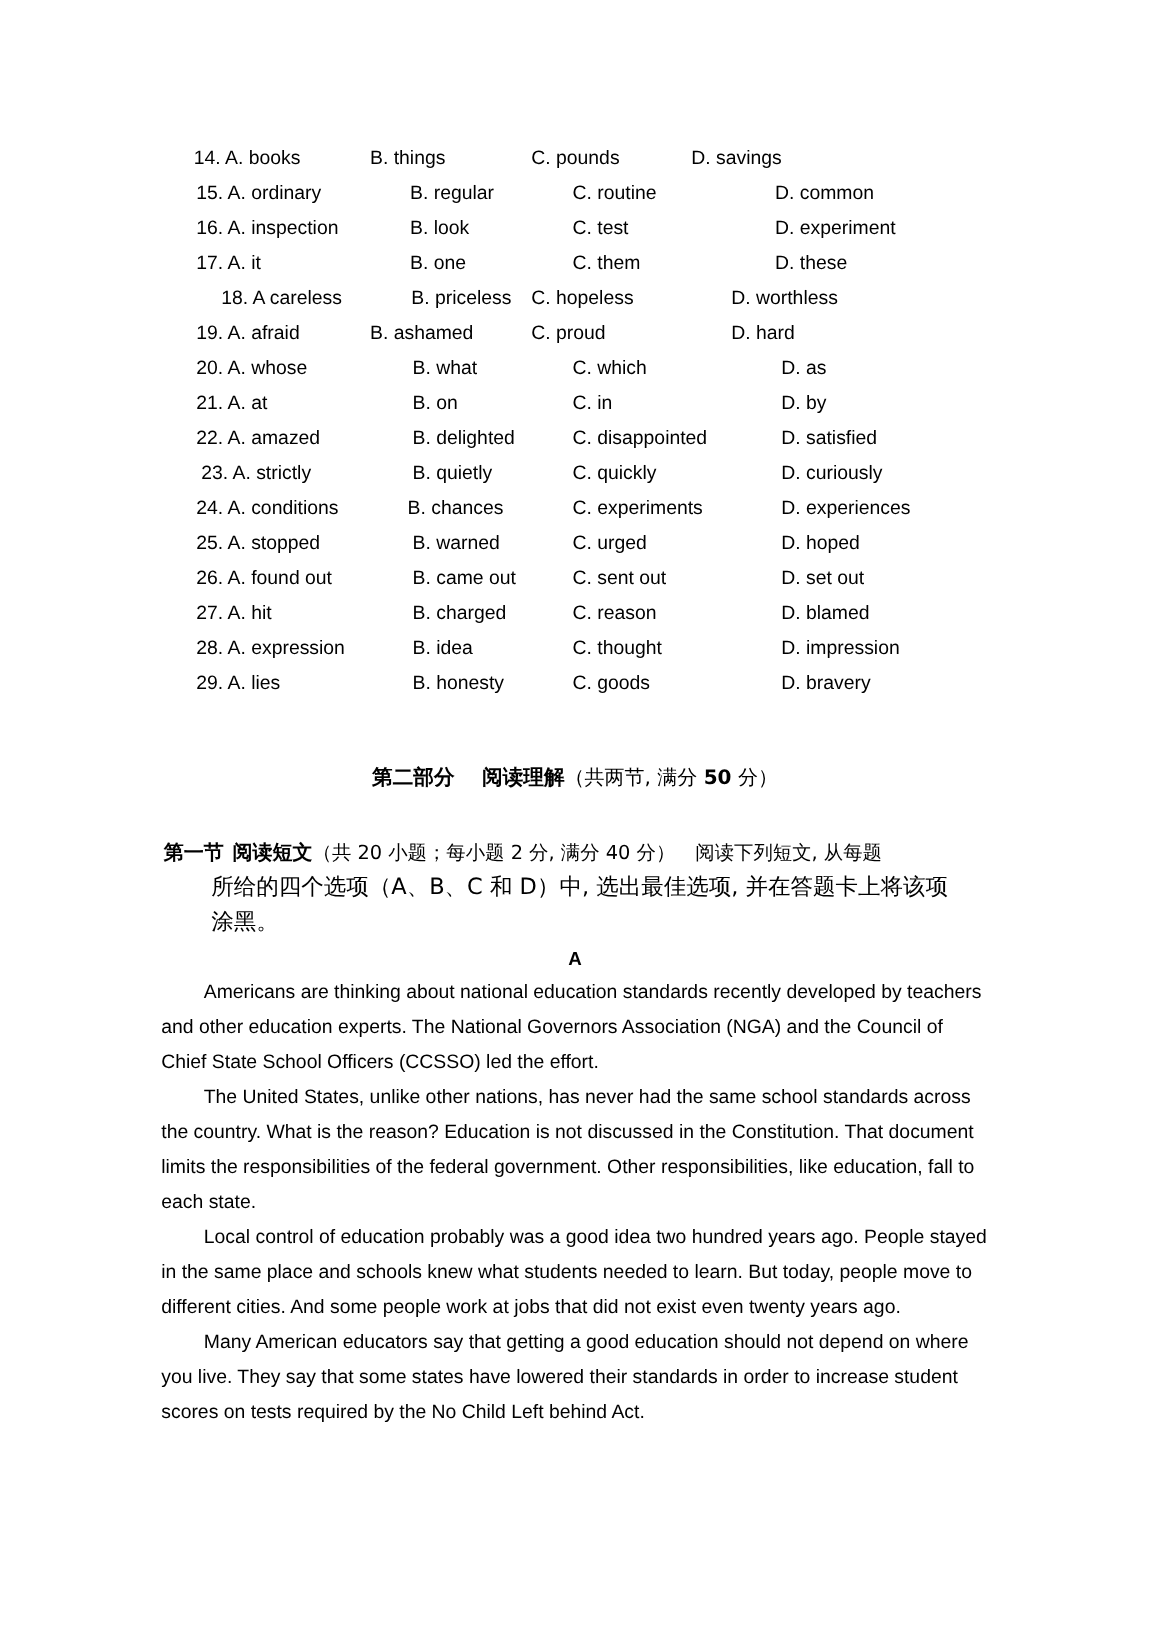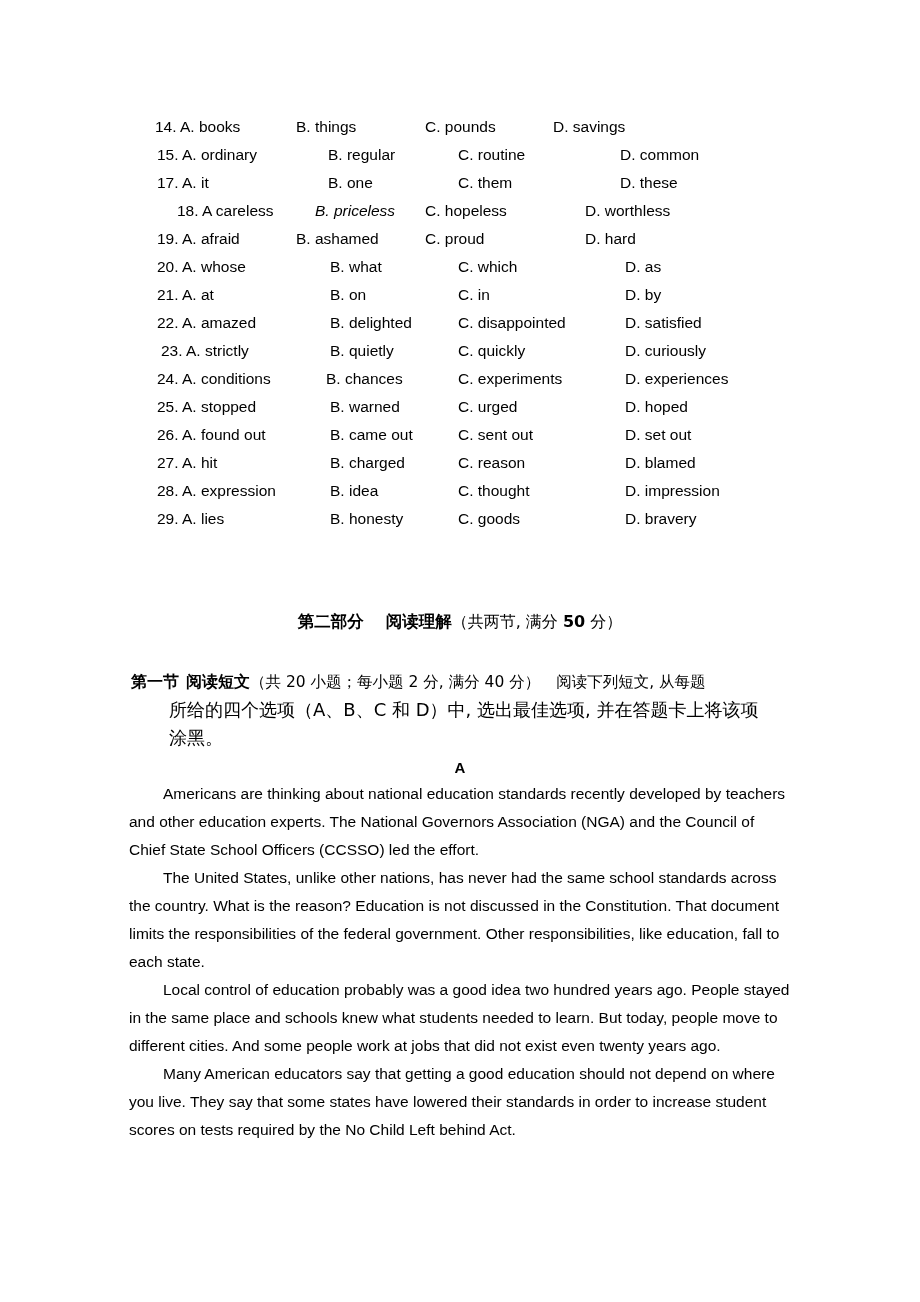--- a/index.html
+++ b/index.html
@@ -135,28 +135,34 @@
         <span class="opt" style="left: 425px;">C. pounds</span>
         <span class="opt" style="left: 553px;">D. savings</span>
       </div>
       <div class="cloze-row">
         <span class="opt" style="left: 157px;">15. A. ordinary</span>
         <span class="opt" style="left: 328px;">B. regular</span>
         <span class="opt" style="left: 458px;">C. routine</span>
         <span class="opt" style="left: 620px;">D. common</span>
       </div>
       <div class="cloze-row">
+        <span class="opt" style="left: 157px;">16. A. inspection</span>
+        <span class="opt" style="left: 328px;">B. look</span>
+        <span class="opt" style="left: 458px;">C. test</span>
+        <span class="opt" style="left: 620px;">D. experiment</span>
+      </div>
+      <div class="cloze-row">
         <span class="opt" style="left: 157px;">17. A. it</span>
         <span class="opt" style="left: 328px;">B. one</span>
         <span class="opt" style="left: 458px;">C. them</span>
         <span class="opt" style="left: 620px;">D. these</span>
       </div>
       <div class="cloze-row">
         <span class="opt" style="left: 157px; margin-left: 20px;">18. A careless</span>
-        <span class="opt" style="left: 315px; font-style: italic;">B. priceless</span>
+        <span class="opt" style="left: 329px;">B. priceless</span>
         <span class="opt" style="left: 425px;">C. hopeless</span>
         <span class="opt" style="left: 585px;">D. worthless</span>
       </div>
       <div class="cloze-row">
         <span class="opt" style="left: 157px;">19. A. afraid</span>
         <span class="opt" style="left: 296px;">B. ashamed</span>
         <span class="opt" style="left: 425px;">C. proud</span>
         <span class="opt" style="left: 585px;">D. hard</span>
       </div>
       <div class="cloze-row">

